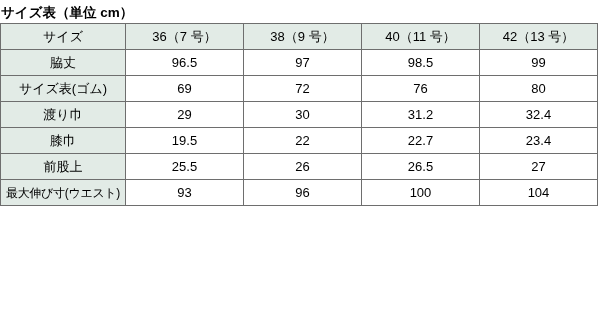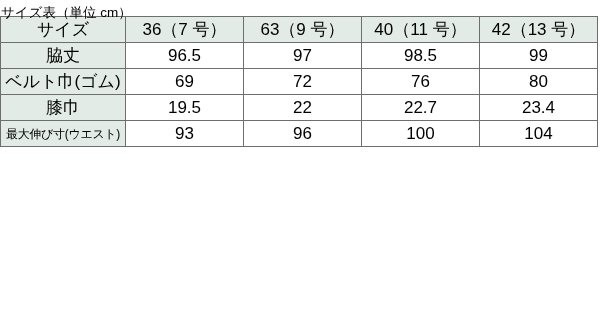--- a/index.html
+++ b/index.html
@@ -13,24 +13,25 @@
     height: 323px;
     font-family: "Liberation Sans", "DejaVu Sans", sans-serif;
     color: #000000;
     overflow: hidden;
   }
 
   #page-title {
     font-size: 13.5px;
     line-height: 20px;
     padding: 3px 0 0 1px;
-    height: 16px;
+    height: 23px;
     box-sizing: border-box;
     white-space: nowrap;
     letter-spacing: 0px;
+    font-weight: bold;
   }
 
   #size-table {
     border-collapse: collapse;
     table-layout: fixed;
     width: 598px;
     margin: 0;
     border-top: 1px solid #6e6e6e;
     border-left: 1px solid #6e6e6e;
   }
@@ -40,21 +41,21 @@
 
   #size-table td,
   #size-table th {
     border-right: 1px solid #6e6e6e;
     border-bottom: 1px solid #6e6e6e;
     height: 25px;
     padding: 0 2px;
     text-align: center;
     vertical-align: middle;
     font-weight: normal;
-    font-size: 17px;
+    font-size: 13px;
     line-height: 24px;
     white-space: nowrap;
     overflow: hidden;
     background: #ffffff;
   }
 
   
   #size-table thead th {
     background: #e2ebe6;
   }
@@ -79,46 +80,60 @@
     <col class="label-col">
     <col class="size-col">
     <col class="size-col">
     <col class="size-col">
     <col class="size-col">
   </colgroup>
   <thead>
     <tr>
       <th>サイズ</th>
       <th>36（7 号）</th>
-      <th>63（9 号）</th>
+      <th>38（9 号）</th>
       <th>40（11 号）</th>
       <th>42（13 号）</th>
     </tr>
   </thead>
   <tbody id="table-body">
       <tr>
         <th class="row-label">脇丈</th>
         <td>96.5</td>
         <td>97</td>
         <td>98.5</td>
         <td>99</td>
       </tr>
       <tr>
-        <th class="row-label">ベルト巾(ゴム)</th>
+        <th class="row-label">サイズ表(ゴム)</th>
         <td>69</td>
         <td>72</td>
         <td>76</td>
         <td>80</td>
+      </tr>
+      <tr>
+        <th class="row-label">渡り巾</th>
+        <td>29</td>
+        <td>30</td>
+        <td>31.2</td>
+        <td>32.4</td>
       </tr>
       <tr>
         <th class="row-label">膝巾</th>
         <td>19.5</td>
         <td>22</td>
         <td>22.7</td>
         <td>23.4</td>
+      </tr>
+      <tr>
+        <th class="row-label">前股上</th>
+        <td>25.5</td>
+        <td>26</td>
+        <td>26.5</td>
+        <td>27</td>
       </tr>
       <tr>
         <th class="row-label">最大伸び寸(ウエスト)</th>
         <td>93</td>
         <td>96</td>
         <td>100</td>
         <td>104</td>
       </tr>
     </tbody>
 </table>

